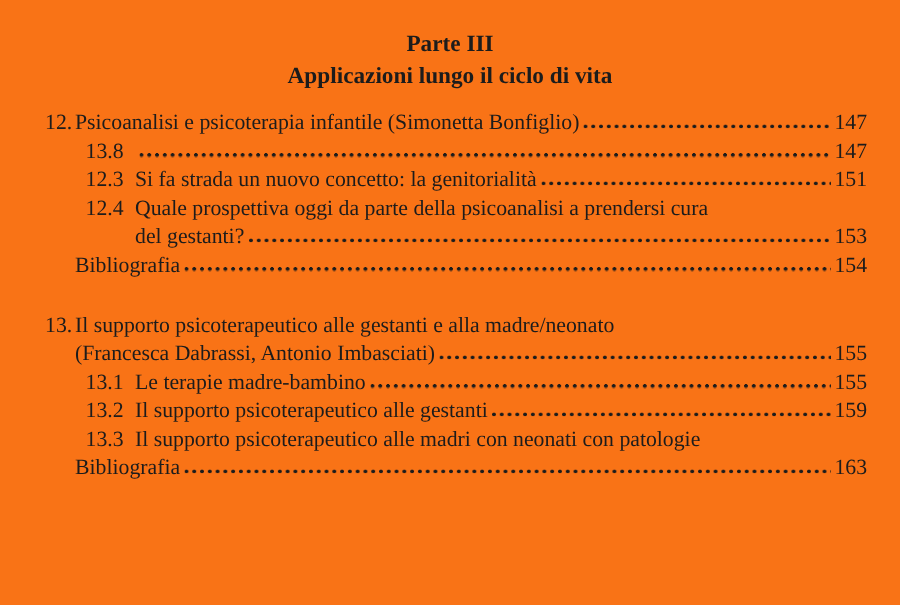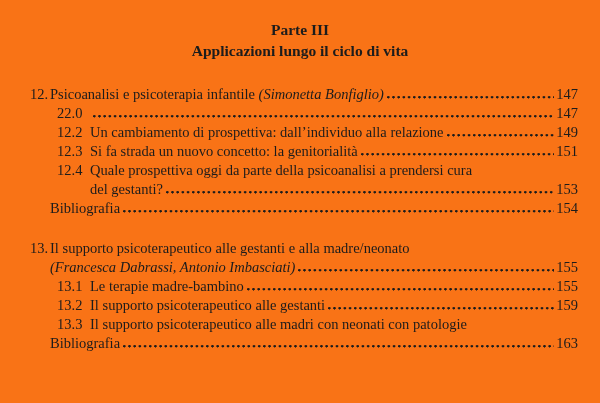--- a/index.html
+++ b/index.html
@@ -15,38 +15,38 @@
     box-sizing: border-box;
   }
   .doc-header {
     margin-top: 19px;
     text-align: center;
     font-weight: bold;
     font-size: 15.5px;
     line-height: 21px;
   }
   .toc-list {
-    margin-top: 24px;
+    margin-top: 12px;
     padding: 0 22px 0 30px;
   }
   .toc-line {
     display: flex;
     align-items: baseline;
     line-height: 19px;
     white-space: nowrap;
   }
   .toc-line .num { flex: 0 0 auto; }
   .row-chapter .num { flex-basis: 20px; }
   .row-sub .num { margin-left: 27px; flex-basis: 33px; }
   .row-cont { padding-left: 60px; }
   .row-author { padding-left: 20px; }
   .row-biblio { padding-left: 20px; }
   .row-chapter:not(:first-child) { margin-top: 21px; align-items: center; }
   .txt { flex: 0 1 auto; }
-  .it { font-style: italic; }
+  .it { }
   .leader {
     flex: 1 1 auto;
     min-width: 10px;
     height: 3px;
     margin: 0 2px 0 3px;
     background-image: radial-gradient(circle at 1.3px 1.3px, #1c1c1c 1.05px, rgba(0,0,0,0) 1.45px);
     background-size: 5.2px 3px;
     background-repeat: repeat-x;
     background-position: left bottom;
   }
@@ -61,29 +61,23 @@
     <div>Applicazioni lungo il ciclo di vita</div>
   </div>
   <div class="toc-list">
       <div class="toc-line row-chapter">
     <span class="num">12.</span>
     <span class="txt"><span>Psicoanalisi e psicoterapia infantile </span><span class="it">(Simonetta Bonfiglio)</span></span>
     <span class="leader"></span>
     <span class="pageno">147</span>
   </div>
       <div class="toc-line row-sub">
-    <span class="num">22.0</span>
+    <span class="num">13.8</span>
     <span class="leader"></span>
     <span class="pageno">147</span>
-  </div>
-      <div class="toc-line row-sub">
-    <span class="num">12.2</span>
-    <span class="txt"><span>Un cambiamento di prospettiva: dall’individuo alla relazione</span></span>
-    <span class="leader"></span>
-    <span class="pageno">149</span>
   </div>
       <div class="toc-line row-sub">
     <span class="num">12.3</span>
     <span class="txt"><span>Si fa strada un nuovo concetto: la genitorialità </span></span>
     <span class="leader"></span>
     <span class="pageno">151</span>
   </div>
       <div class="toc-line row-sub">
     <span class="num">12.4</span>
     <span class="txt"><span>Quale prospettiva oggi da parte della psicoanalisi a prendersi cura</span></span>

